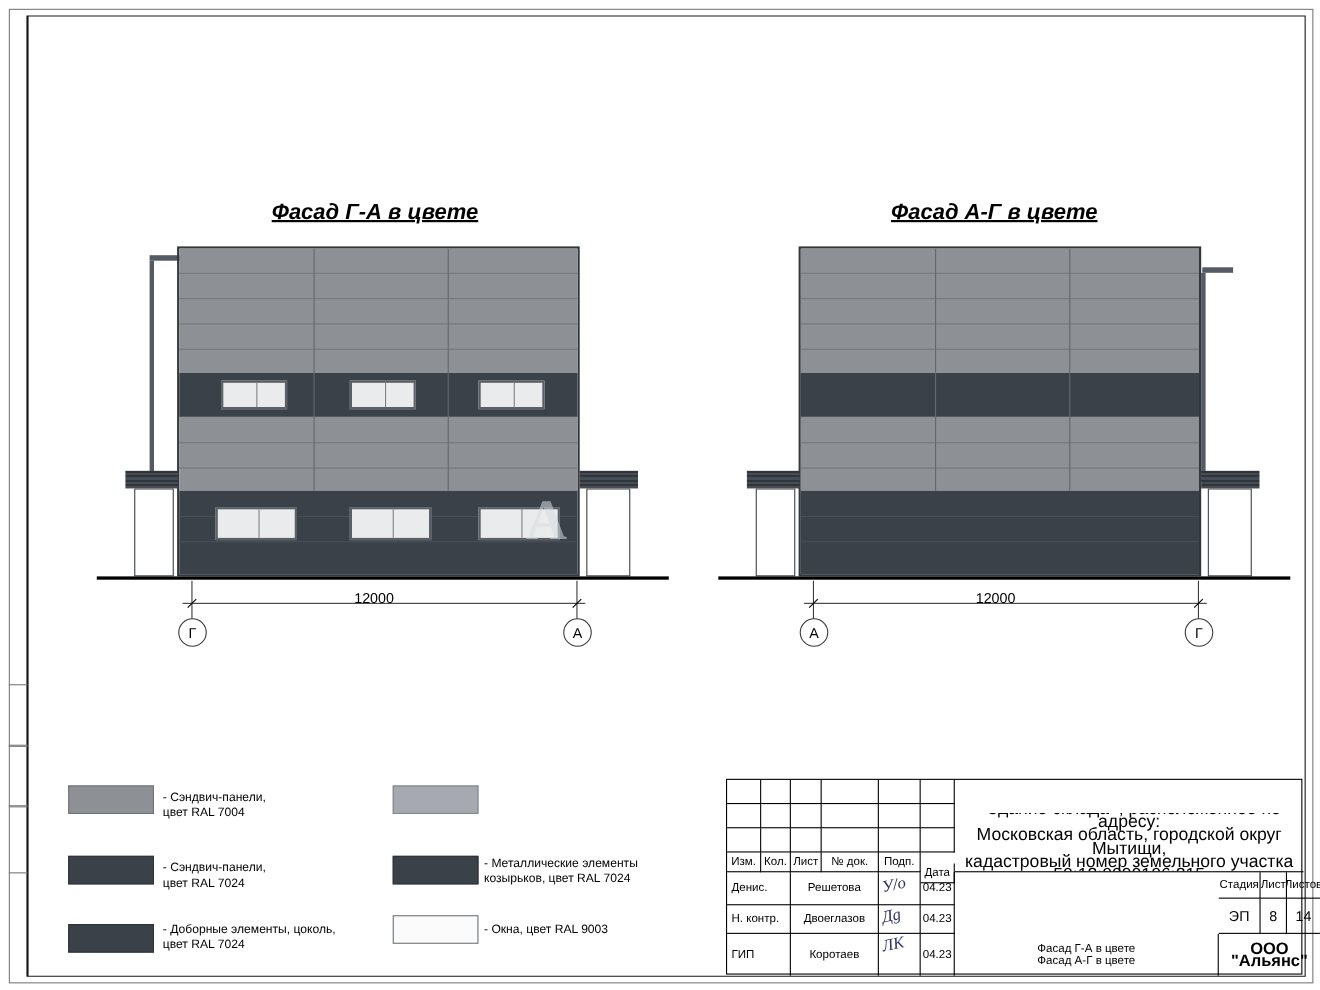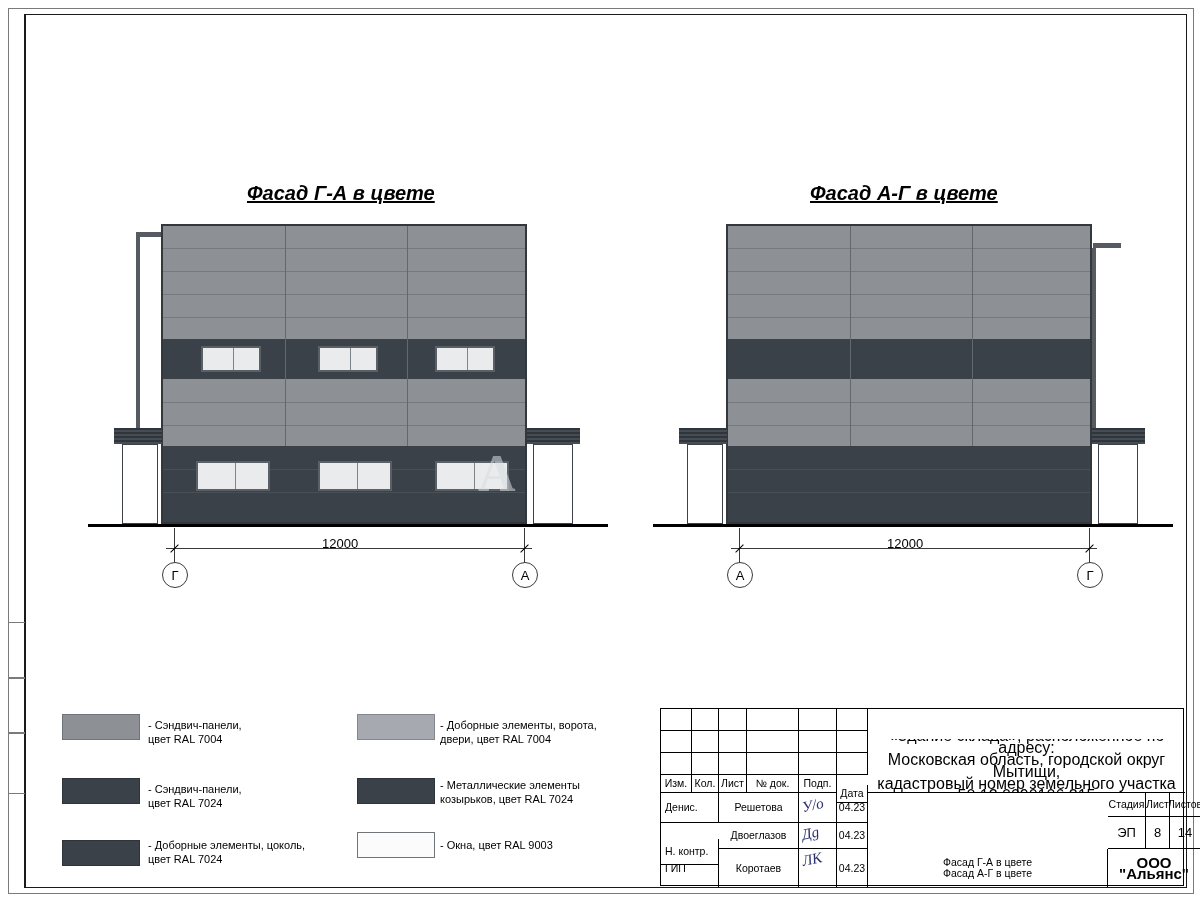--- a/index.html
+++ b/index.html
@@ -339,22 +339,20 @@
 
   <div class="legend-swatch" style="left:62px; top:778px; background:#3a4148; border:1px solid #2d343a;"></div>
   <div class="legend-text" style="left:148px; top:782px;">- Сэндвич-панели,
 цвет RAL 7024</div>
 
   <div class="legend-swatch" style="left:62px; top:840px; background:#3a4148; border:1px solid #2d343a;"></div>
   <div class="legend-text" style="left:148px; top:838px;">- Доборные элементы, цоколь,
 цвет RAL 7024</div>
 
   <div class="legend-swatch" style="left:357px; top:714px; background:#a6aab0; border:1px solid #83888e;"></div>
-  <div class="legend-text" style="left:440px; top:718px;">- Доборные элементы, ворота,
-двери, цвет RAL 7004</div>
 
   <div class="legend-swatch" style="left:357px; top:778px; background:#3a4148; border:1px solid #2d343a;"></div>
   <div class="legend-text" style="left:440px; top:778px;">- Металлические элементы
 козырьков, цвет RAL 7024</div>
 
   <div class="legend-swatch" style="left:357px; top:832px; background:#fbfbfb; border:1px solid #6f7479;"></div>
   <div class="legend-text" style="left:440px; top:838px;">- Окна, цвет RAL 9003</div>
 
   <div class="stamp">
 
@@ -384,21 +382,21 @@
     <div class="cell" style="left:58px;top:66px; width:28px; height:18px;">Лист</div>
     <div class="cell" style="left:86px;top:66px; width:52px; height:18px;">№ док.</div>
     <div class="cell" style="left:138px;top:66px;width:38px; height:18px;">Подп.</div>
     <div class="cell" style="left:176px;top:76px;width:31px; height:18px;">Дата</div>
 
     <div class="cell left" style="left:0;  top:84px; width:58px; height:30px;">Денис.</div>
     <div class="cell" style="left:58px;top:84px; width:80px; height:30px;">Решетова</div>
     <div class="cell" style="left:138px;top:84px;width:38px; height:30px;"></div>
     <div class="cell" style="left:176px;top:84px;width:31px; height:30px;">04.23</div>
 
-    <div class="cell left" style="left:0;  top:130px; width:58px; height:26px;text-align:right;">Н. контр.</div>
+    <div class="cell left" style="left:0;  top:114px; width:58px; height:26px;text-align:right;">Н. контр.</div>
     <div class="cell" style="left:58px;top:114px; width:80px; height:26px;">Двоеглазов</div>
     <div class="cell" style="left:138px;top:114px;width:38px; height:26px;"></div>
     <div class="cell" style="left:176px;top:114px;width:31px; height:26px;">04.23</div>
 
     <div class="cell left nb-b" style="left:0;  top:140px; width:58px; height:38px;">ГИП</div>
     <div class="cell nb-b" style="left:58px;top:140px; width:80px; height:38px;">Коротаев</div>
     <div class="cell nb-b" style="left:138px;top:140px;width:38px; height:38px;"></div>
     <div class="cell nb-b" style="left:176px;top:140px;width:31px; height:38px;">04.23</div>
 
 

